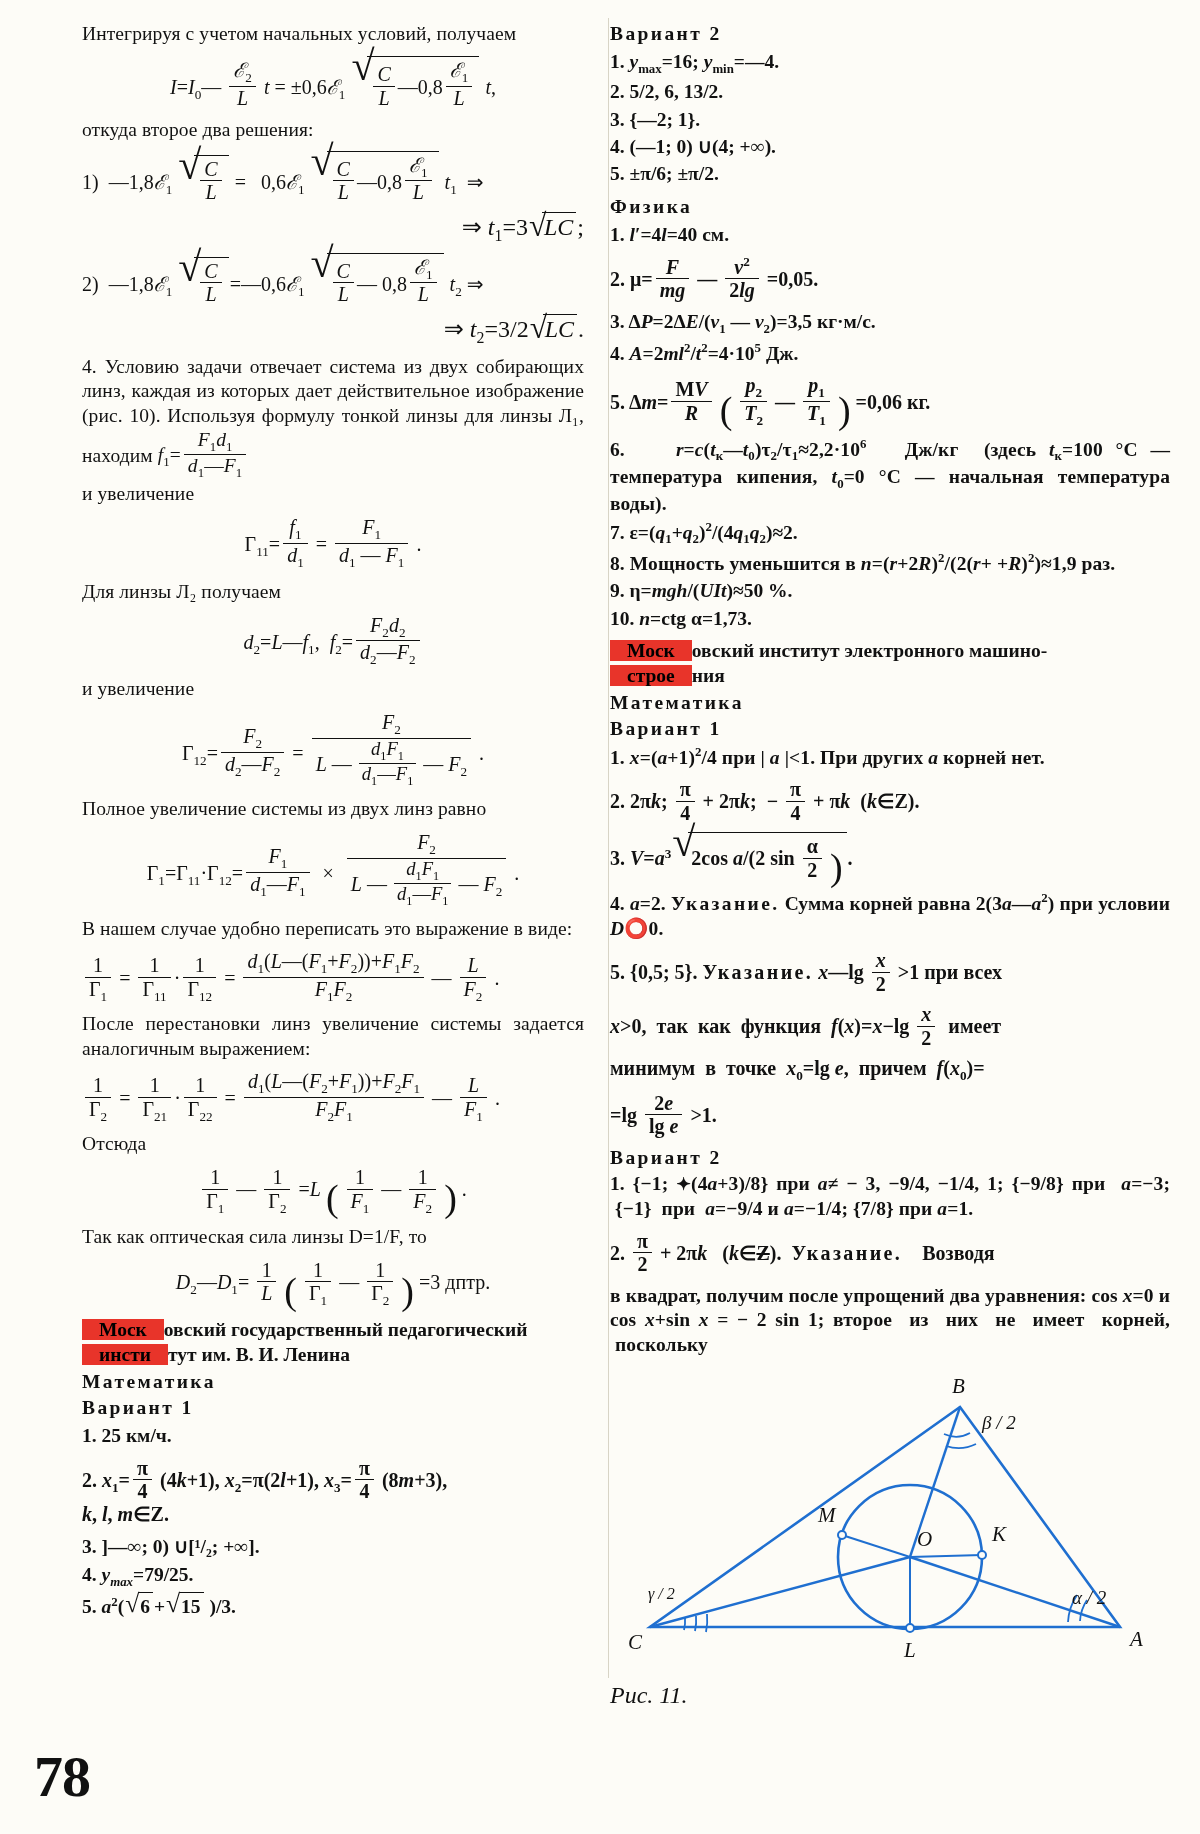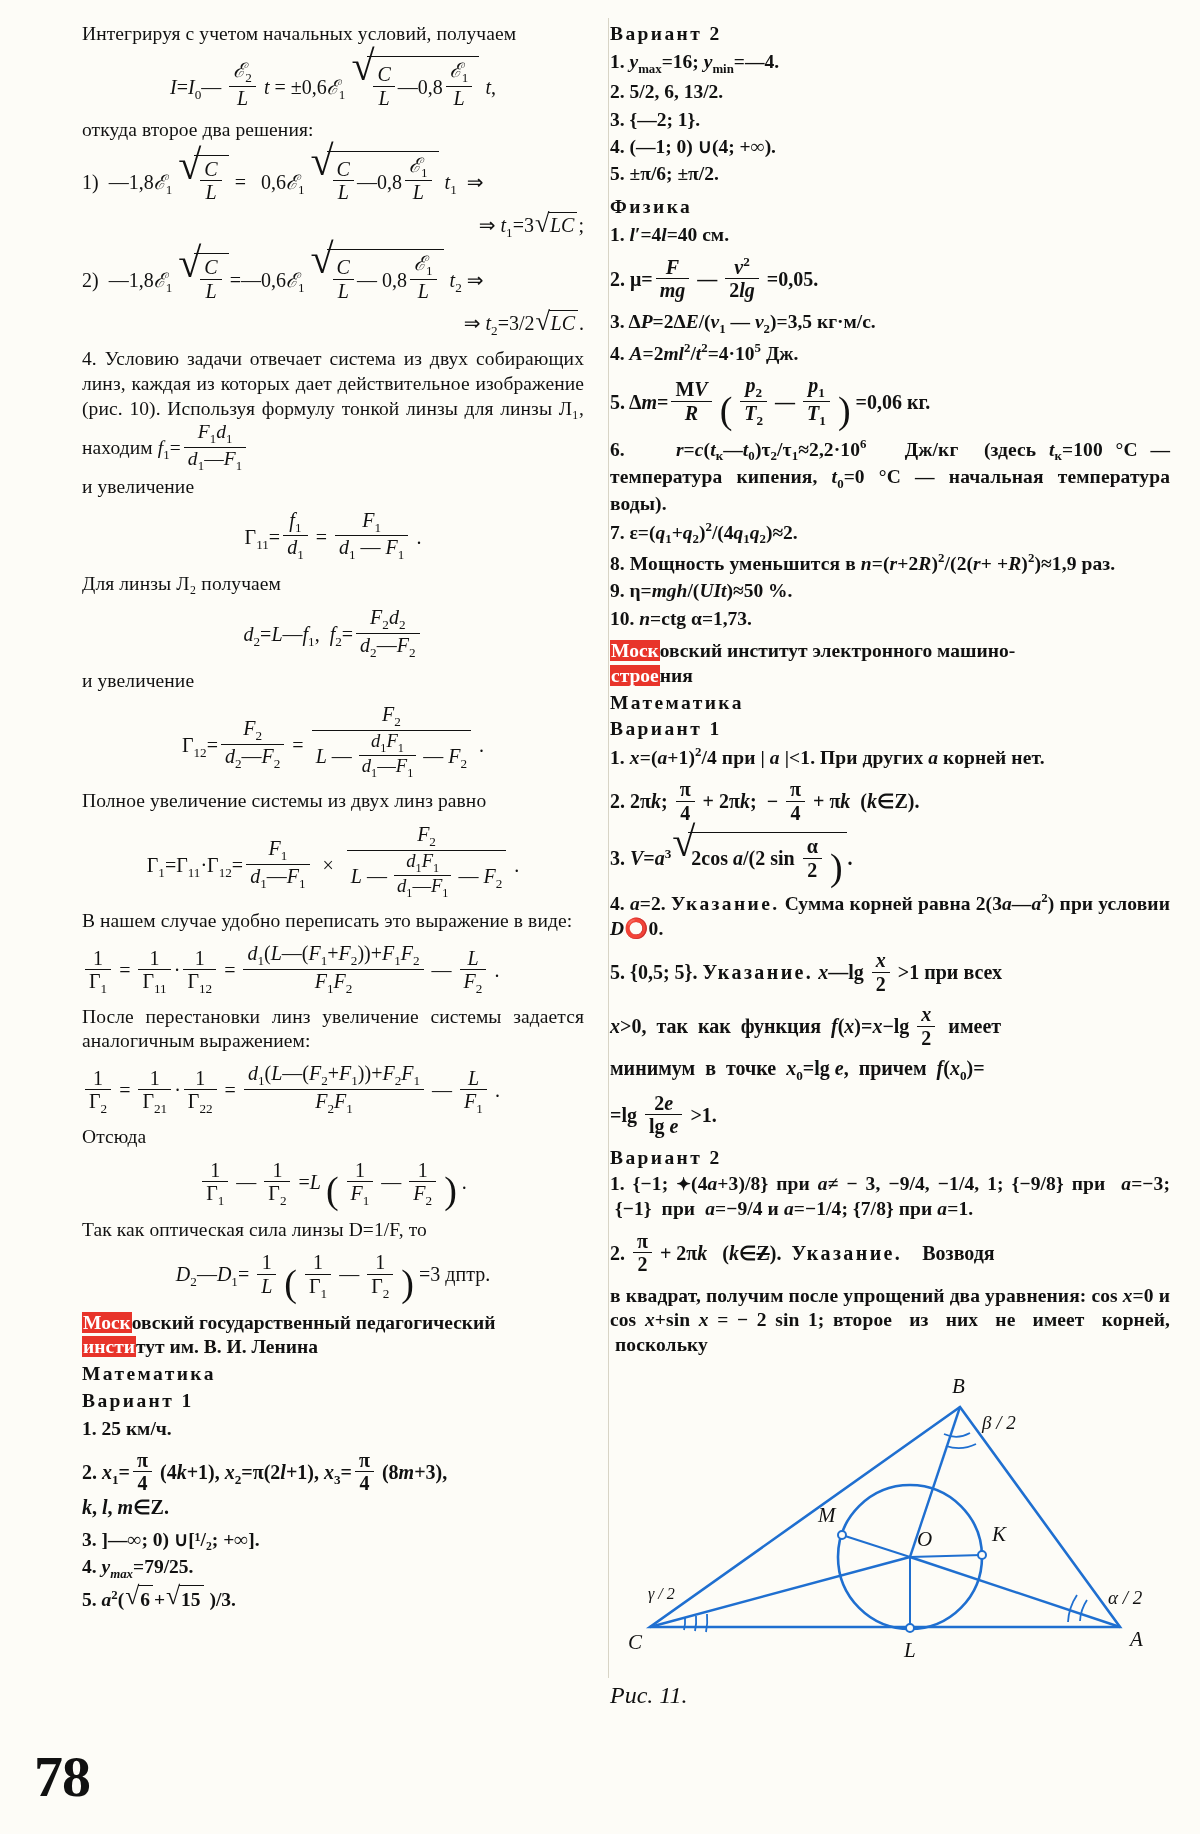--- a/index.html
+++ b/index.html
@@ -49,21 +49,21 @@
     font-size:20px;
     font-family:"Liberation Serif",serif;
   }
   .eql{
     margin:8px 0 8px 0;
     font-size:20px;
   }
   .eqr{
     text-align:right;
     margin:6px 0 8px 0;
-    font-size:20px;
+    font-size:24px;
   }
   .it{font-style:italic;}
   
   .fr{display:inline-block;vertical-align:-0.55em;text-align:center;margin:0 3px;}
   .fr>span{display:block;padding:0 4px;line-height:1.12;}
   .fr .num{border-bottom:1.4px solid #111;}
   .frs{display:inline-block;vertical-align:-0.5em;text-align:center;margin:0 2px;font-size:.93em;}
   .frs>span{display:block;padding:0 3px;line-height:1.1;}
   .frs .num{border-bottom:1.2px solid #111;}
   sub{font-size:.66em;}
@@ -77,22 +77,22 @@
   .sq>.rad{display:inline-block;border-top:1.4px solid #111;padding:1px 3px 0 2px;}
   .sqb{display:inline-block;position:relative;padding-left:16px;margin:0 1px;}
   .sqb:before{
     content:"\221A";
     position:absolute;left:0;top:-0.17em;font-size:2.1em;line-height:.85;
   }
   .sqb>.rad{display:inline-block;border-top:1.5px solid #111;padding:2px 4px 0 3px;}
   .par{display:inline-block;font-size:1.9em;vertical-align:-.38em;line-height:.8;font-weight:300;}
   .hl{
     background:#e8342a;
-    color:#ffffff;
-    padding:0 1px;
+    color:#000000;
+    padding:0 17px;
     font-weight:bold;
   }
   .pageno{
     position:absolute;
     left:34px;bottom:24px;
     font-size:58px;font-weight:bold;
     font-family:"Liberation Serif",serif;
     letter-spacing:-1px;
   }
   .figcap{
@@ -366,21 +366,21 @@
           <path d="M 334 62 A 29 29 0 0 0 360 61" fill="none" stroke="#1f6fd0" stroke-width="1.8"></path>
         </svg>
         <span style="position:absolute;left:342px;top:2px;font-style:italic;font-size:21px;">B</span>
         <span style="position:absolute;left:208px;top:131px;font-style:italic;font-size:21px;">M</span>
         <span style="position:absolute;left:382px;top:150px;font-style:italic;font-size:21px;">K</span>
         <span style="position:absolute;left:307px;top:155px;font-style:italic;font-size:21px;">O</span>
         <span style="position:absolute;left:18px;top:258px;font-style:italic;font-size:21px;">C</span>
         <span style="position:absolute;left:294px;top:266px;font-style:italic;font-size:21px;">L</span>
         <span style="position:absolute;left:520px;top:255px;font-style:italic;font-size:21px;">A</span>
         <span style="position:absolute;left:372px;top:40px;font-style:italic;font-size:19px;">β / 2</span>
-        <span style="position:absolute;left:498px;top:215px;font-style:italic;font-size:19px;">α / 2</span>
+        <span style="position:absolute;left:462px;top:215px;font-style:italic;font-size:19px;">α / 2</span>
         <span style="position:absolute;left:38px;top:213px;font-style:italic;font-size:16px;">γ / 2</span>
       </div>
 
       <p class="figcap">Рис. 11.</p>
 
     </div>
   </div>
 
   <div class="pageno">78</div>
 

